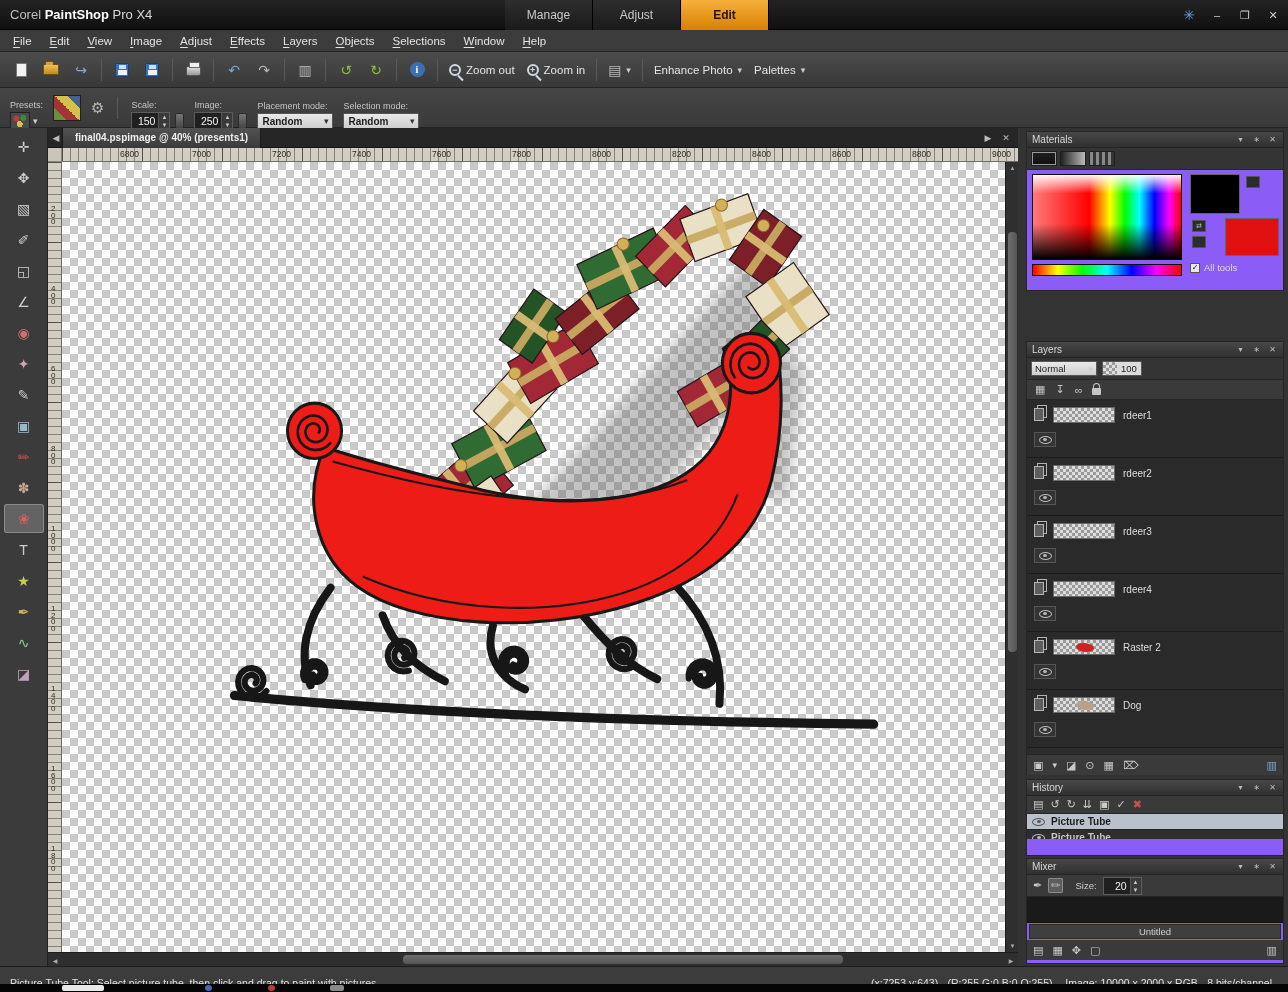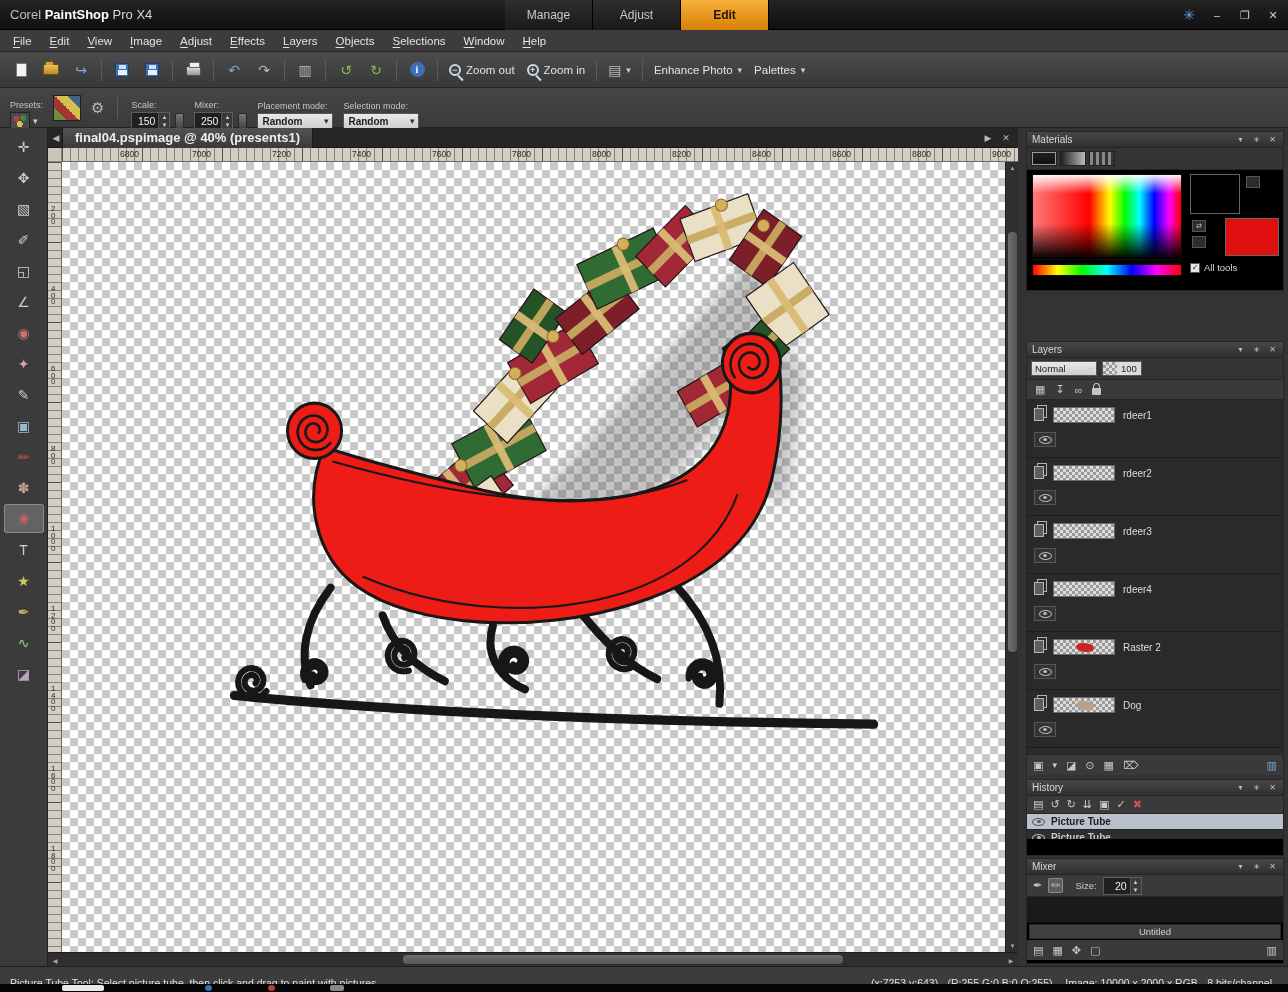--- a/index.html
+++ b/index.html
@@ -85,21 +85,21 @@
   .tool{width:40px;height:29px;display:flex;align-items:center;justify-content:center;border-radius:3px;}
   .tool .tglyph{font-size:14px;color:#cdcdcd;}
   .tool.active{background:#636363;box-shadow:inset 0 0 0 1px #8a8a8a;}
 
   
   .canvas-col{position:absolute;left:48px;top:0;width:970px;height:838px;}
   .docstrip{position:absolute;left:0;top:0;width:970px;height:20px;background:#262626;
     border-bottom:1px solid #161616;display:flex;align-items:center;color:#ddd;}
   .doc-tab{height:20px;display:flex;align-items:center;padding:0 12px;margin-left:14px;
     background:linear-gradient(#525252,#3a3a3a);border-right:1px solid #191919;border-left:1px solid #191919;
-    font-size:13px;font-weight:bold;color:#efefef;white-space:pre;}
+    font-size:10px;font-weight:bold;color:#efefef;white-space:pre;}
   .strip-btn{width:16px;height:16px;display:flex;align-items:center;justify-content:center;font-size:9px;color:#bbb;}
   .strip-right{margin-left:auto;display:flex;gap:2px;padding-right:4px;}
 
   .rulerstrip{position:absolute;left:0;top:20px;width:970px;height:14px;display:flex;}
   .ruler-corner{width:14px;height:14px;background:#c9c5ba;border-right:1px solid #8a8676;border-bottom:1px solid #8a8676;}
   .ruler-h{position:relative;flex:1;height:14px;background:#d2cec3;border-bottom:1px solid #6f6b5e;overflow:hidden;
     background-image:repeating-linear-gradient(90deg,#55514a 0 1px,transparent 1px 80px),
                      repeating-linear-gradient(90deg,rgba(70,66,58,.55) 0 1px,transparent 1px 8px);}
   .rh-label{position:absolute;top:1px;font-size:8.5px;color:#2e2b24;}
   .canvas-row{position:absolute;left:0;top:34px;width:970px;height:790px;display:flex;}
@@ -115,21 +115,21 @@
 
   .vscroll{position:relative;width:13px;height:790px;background:#2f2f2f;border-left:1px solid #1d1d1d;}
   .vthumb{position:absolute;left:2px;top:70px;width:9px;height:420px;background:linear-gradient(90deg,#6e6e6e,#565656);border-radius:4px;}
   .vs-btn{position:absolute;left:0;width:13px;height:12px;display:flex;align-items:center;justify-content:center;font-size:6px;color:#aaa;}
   .hscroll{position:absolute;left:0;top:824px;width:970px;height:14px;background:#2f2f2f;border-top:1px solid #1d1d1d;}
   .hthumb{position:absolute;left:355px;top:2px;width:440px;height:9px;background:linear-gradient(#6e6e6e,#565656);border-radius:4px;}
   .hs-btn{position:absolute;top:0;width:14px;height:14px;display:flex;align-items:center;justify-content:center;font-size:6px;color:#aaa;}
 
   
   .rightpanels{position:absolute;left:1018px;top:0;width:270px;height:838px;background:#333;}
-  .panel{position:absolute;left:8px;width:258px;background:#000000;border:1px solid #262626;}
+  .panel{position:absolute;left:8px;width:258px;background:#8b5cf6;border:1px solid #262626;}
   .panel-title{height:16px;background:linear-gradient(#474747,#303030);display:flex;align-items:center;
     padding:0 5px;font-size:10px;color:#d8d8d8;border-bottom:1px solid #242424;}
   .pt-icons{margin-left:auto;display:flex;gap:5px;font-size:8px;color:#bdbdbd;}
   .pt-icons span{width:11px;text-align:center;}
 
   
   .mat-tabs{display:flex;gap:3px;padding:3px 4px;background:#343434;border-bottom:1px solid #262626;}
   .mat-tab{width:26px;height:15px;border:1px solid #1f1f1f;background:linear-gradient(#666,#3d3d3d);}
   .mat-tab.active{box-shadow:inset 0 0 0 1px #9a9a9a;background:linear-gradient(#202020,#101010);}
   .mat-tab.t2{background:linear-gradient(90deg,#222,#bbb);}
@@ -316,21 +316,21 @@
             <span class="spin-val">150</span>
             <span class="spin-arrows">
               <span>▲</span>
               <span>▼</span>
             </span>
           </span>
         <span class="knob"></span>
       </span>
     </div>
     <div class="opt-col">
-      <span class="opt-label">Mixer:</span>
+      <span class="opt-label">Image:</span>
       <span class="opt-row">
         <span class="spinbox">
             <span class="spin-val">250</span>
             <span class="spin-arrows">
               <span>▲</span>
               <span>▼</span>
             </span>
           </span>
         <span class="knob"></span>
       </span>

